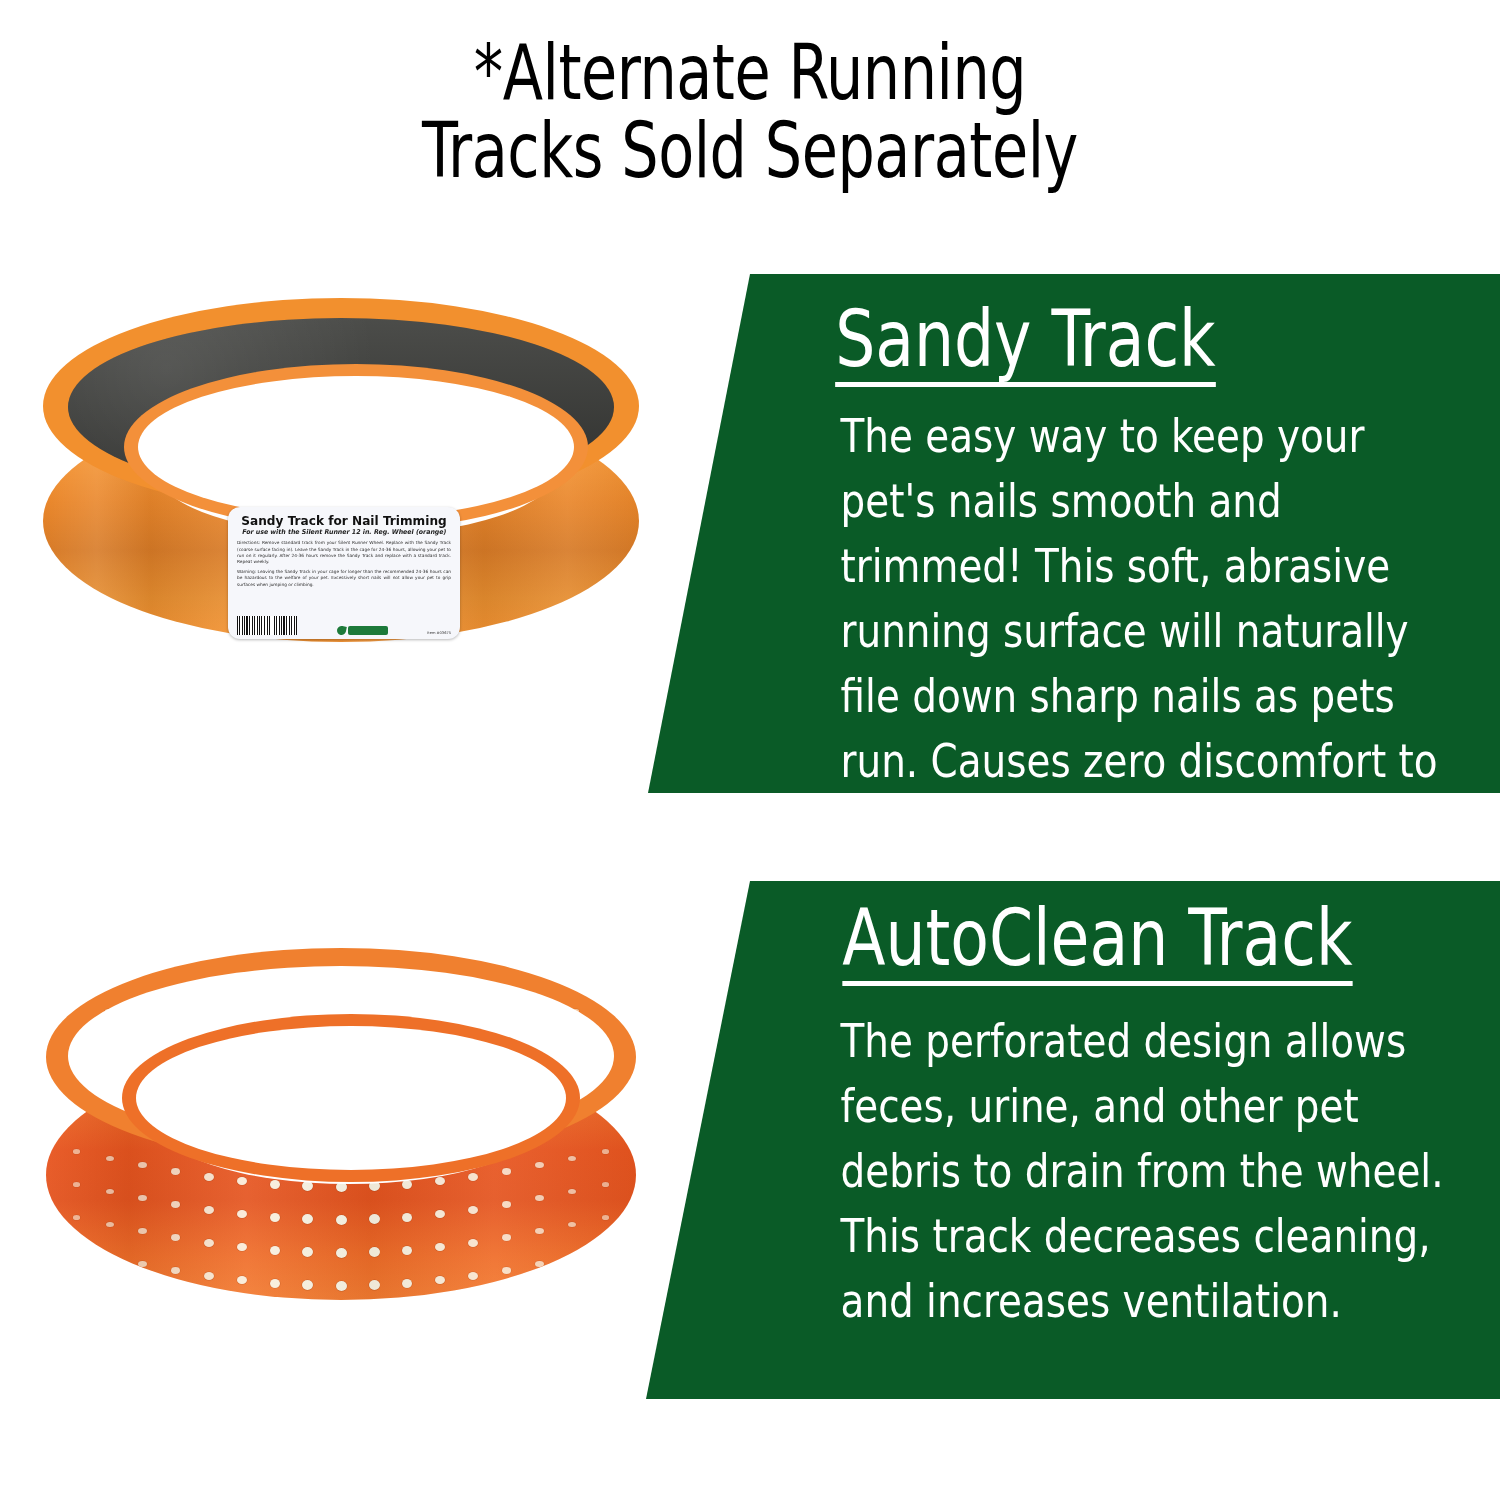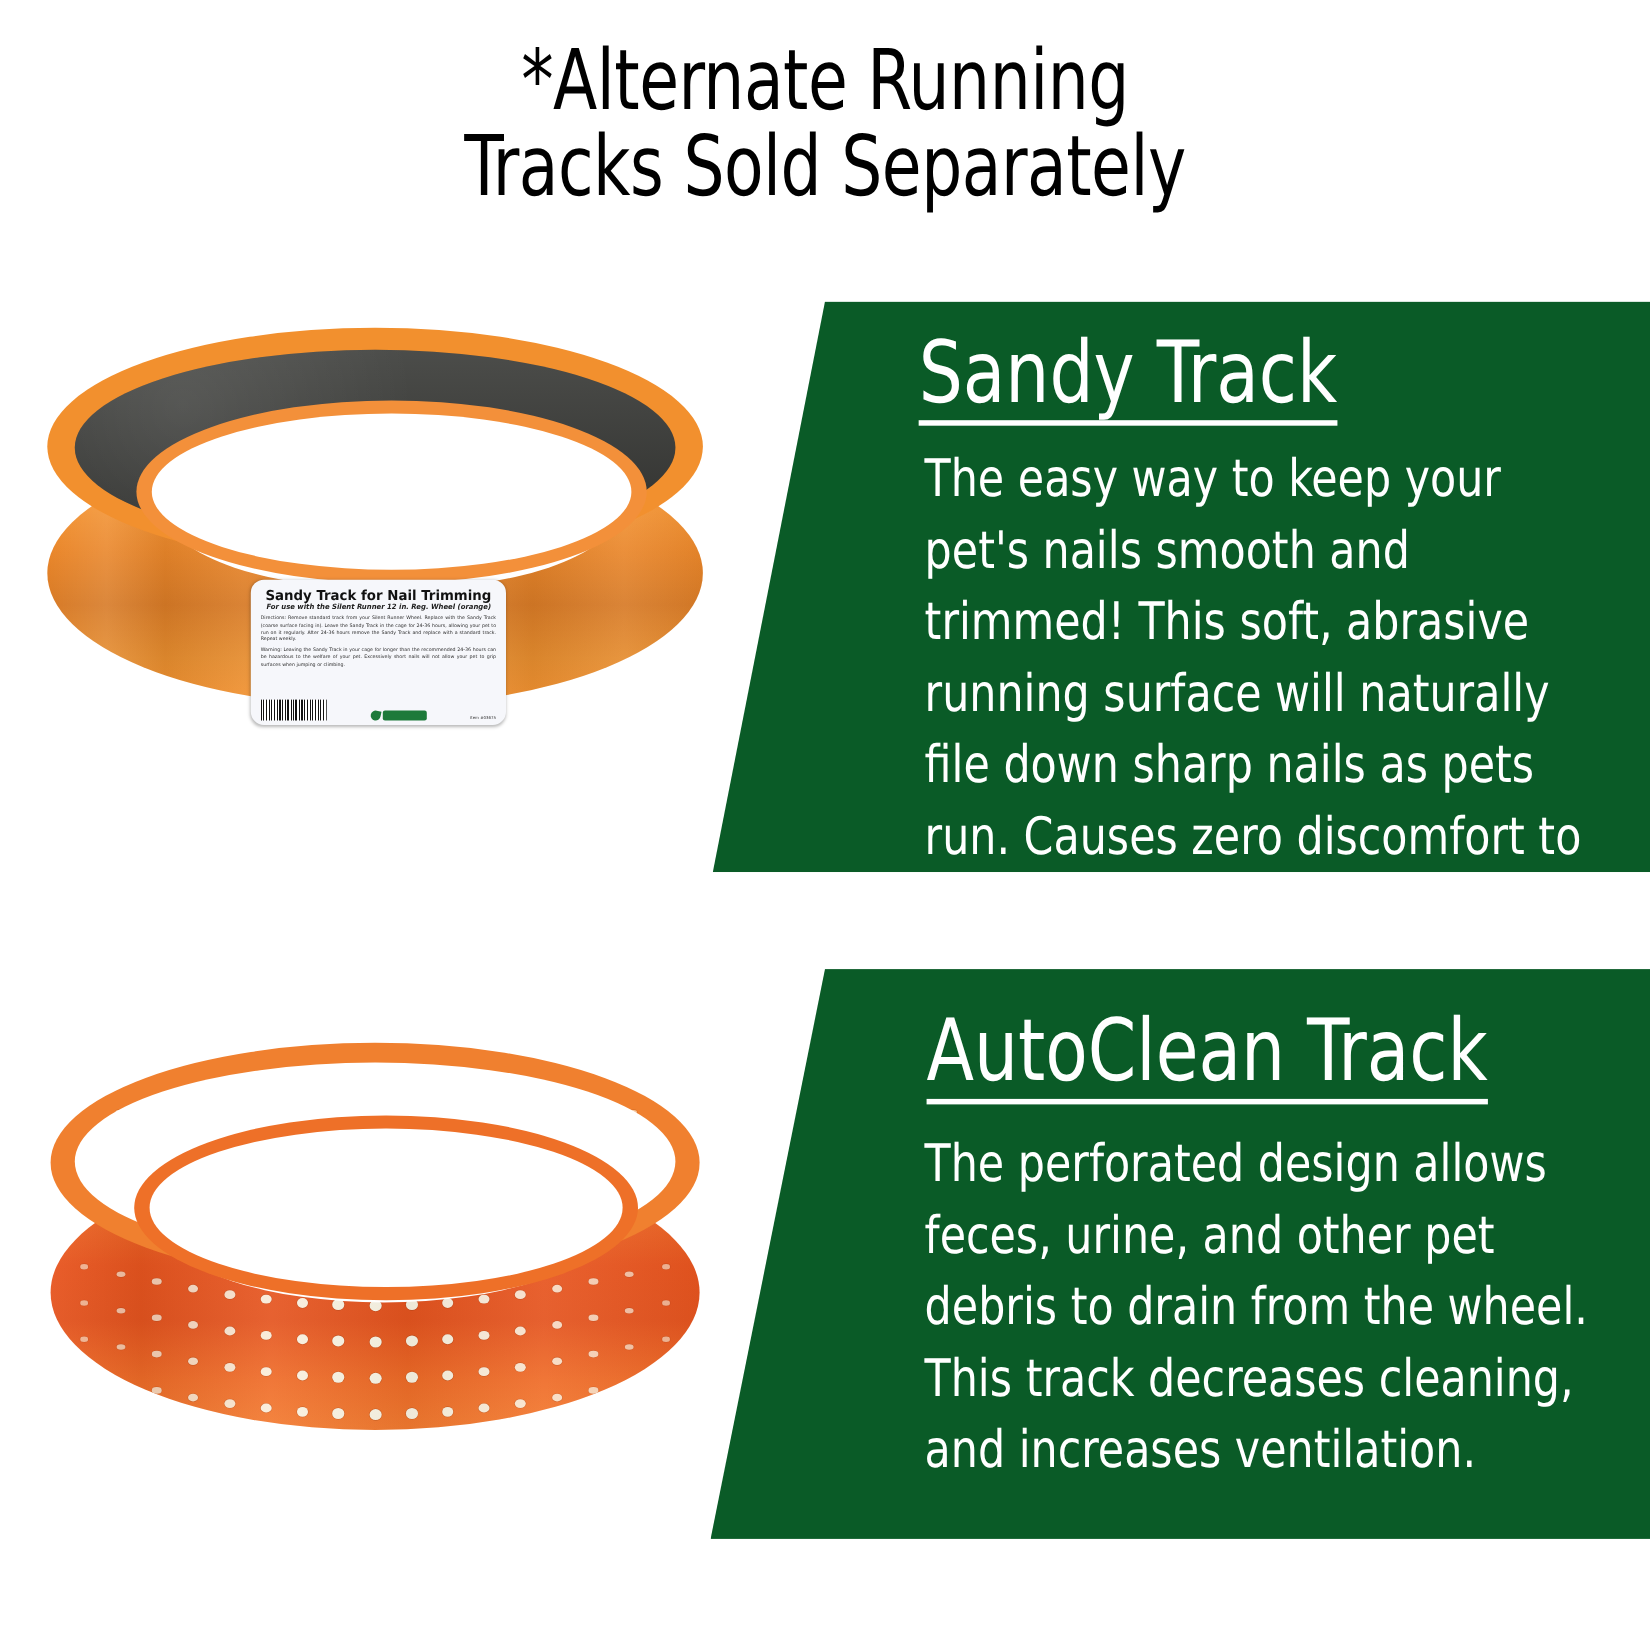--- a/index.html
+++ b/index.html
@@ -79,21 +79,21 @@
   }
   .panel-body {
     font-family: "DejaVu Sans Condensed", "Liberation Sans Narrow", "Liberation Sans", sans-serif;
     font-size: 47px;
     line-height: 65px;
     font-weight: 400;
     margin-top: 14px;
     transform: scaleX(0.92);
   }
   .p1-inner { padding-top: 26px; }
-  .p2-inner { padding-top: 36px; }
+  .p2-inner { padding-top: 18px; }
   .p1-inner .panel-body { margin-top: 16px; }
   .p2-inner .panel-body { margin-top: 22px; }
 
   
   .photo {
     position: absolute;
   }
   .photo-sandy {
     left: 38px;
     top: 292px;
@@ -212,21 +212,20 @@
     left: 190px;
     top: 215px;
     width: 232px;
     height: 132px;
     background: #f6f7fb;
     border-radius: 12px;
     box-shadow: 0 1px 3px rgba(0,0,0,0.28);
     overflow: hidden;
     padding: 7px 9px 0 9px;
     box-sizing: border-box;
-    margin-top: 20px;
   }
   .label-title {
     font-family: "DejaVu Sans", sans-serif;
     font-size: 12.5px;
     font-weight: 700;
     color: #111;
     text-align: center;
     line-height: 1.05;
     transform: scaleX(0.97);
     white-space: nowrap;

